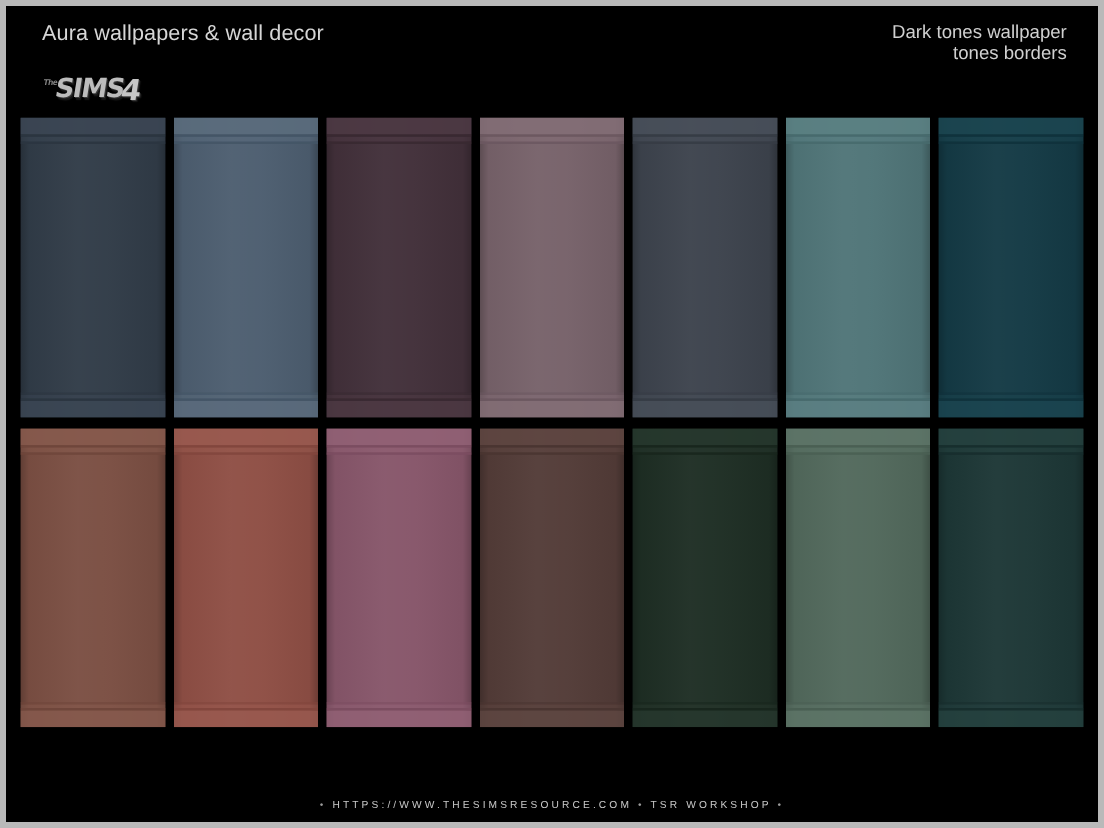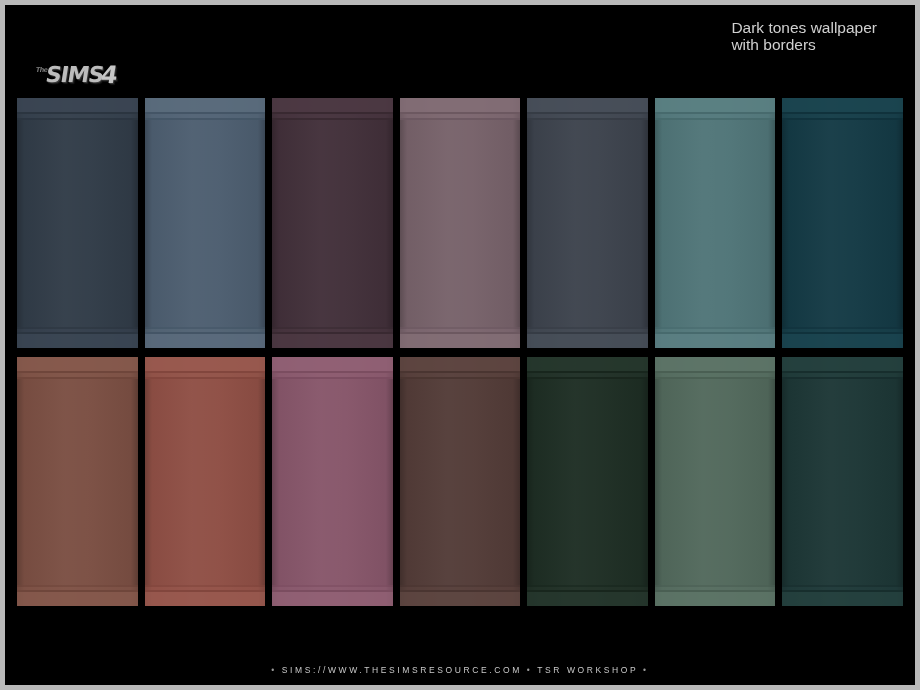--- a/index.html
+++ b/index.html
@@ -12,21 +12,21 @@
   #frame {
     position:absolute;
     left:5px; top:5px;
     width:910px; height:680px;
     background:#000000;
     overflow:hidden;
   }
 
   
   #hdr-left  { position:absolute; left:30px; top:12px; }
-  #hdr-right { position:absolute; right:38px; top:14px; }
+  #hdr-right { position:absolute; right:26px; top:14px; text-align:right; }
 
   .title {
     font-size:18px;
     color:#d6d6d6;
     letter-spacing:.1px;
     line-height:21px;
     white-space:nowrap;
     font-weight:400;
   }
   .subtitle {
@@ -116,25 +116,26 @@
     font-family:"Liberation Sans", sans-serif;
   }
   #footer .sep { color:#9a9a9a; }
 </style>
 </head>
 <body>
 
 <div id="frame">
 
   <div id="hdr-left">
+    <div class="title">Aura wallpapers &amp; wall decor</div>
   </div>
 
   <div id="hdr-right">
     <div class="hdr-r-line">Dark tones wallpaper</div>
-    <div class="hdr-r-line">with borders</div>
+    <div class="hdr-r-line">tones borders</div>
   </div>
 
   <div id="logo">
     <span class="the">The</span>
     <span class="sims">SIMS</span>
     <span class="four">4</span>
   </div>
 
   <div id="grid">
     <div class="row">
@@ -306,19 +307,19 @@
           <div class="stripe" style="height: 14px; background: rgb(38, 66, 64); opacity: 0.8; bottom: 0px;"></div>
           <div class="stripe" style="height: 2px; background: rgb(23, 46, 45); opacity: 1; bottom: 14px;"></div>
           <div class="stripe" style="height: 3px; background: rgb(38, 66, 64); opacity: 0.4; bottom: 16px;"></div>
           <div class="stripe" style="height: 2px; background: rgb(23, 46, 45); opacity: 0.55; bottom: 19px;"></div>
         </div>
       </div>
   </div>
 
   <div id="footer">
     <span class="sep">•</span>
-    <span>SIMS://WWW.THESIMSRESOURCE.COM</span>
+    <span>HTTPS://WWW.THESIMSRESOURCE.COM</span>
     <span class="sep">•</span>
     <span>TSR WORKSHOP</span>
     <span class="sep">•</span>
   </div>
 
 </div>
 
 </body></html>

